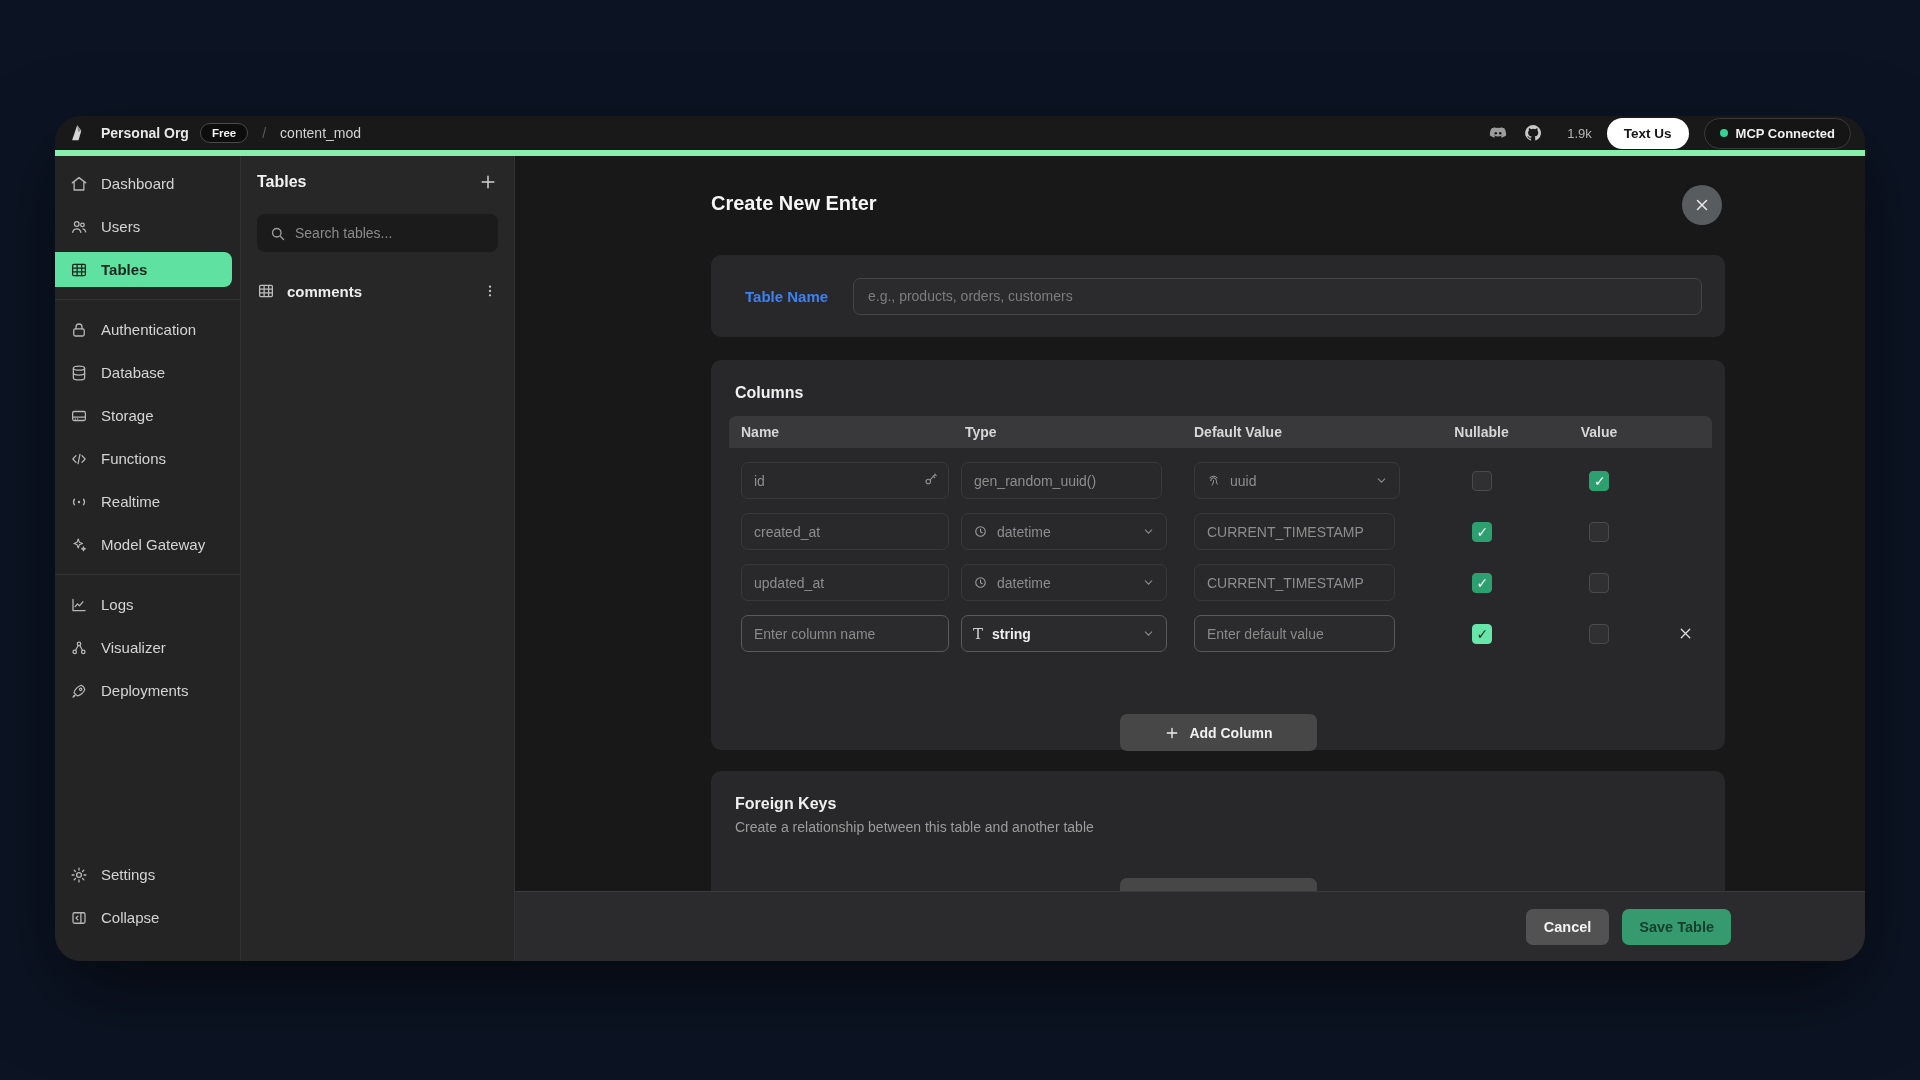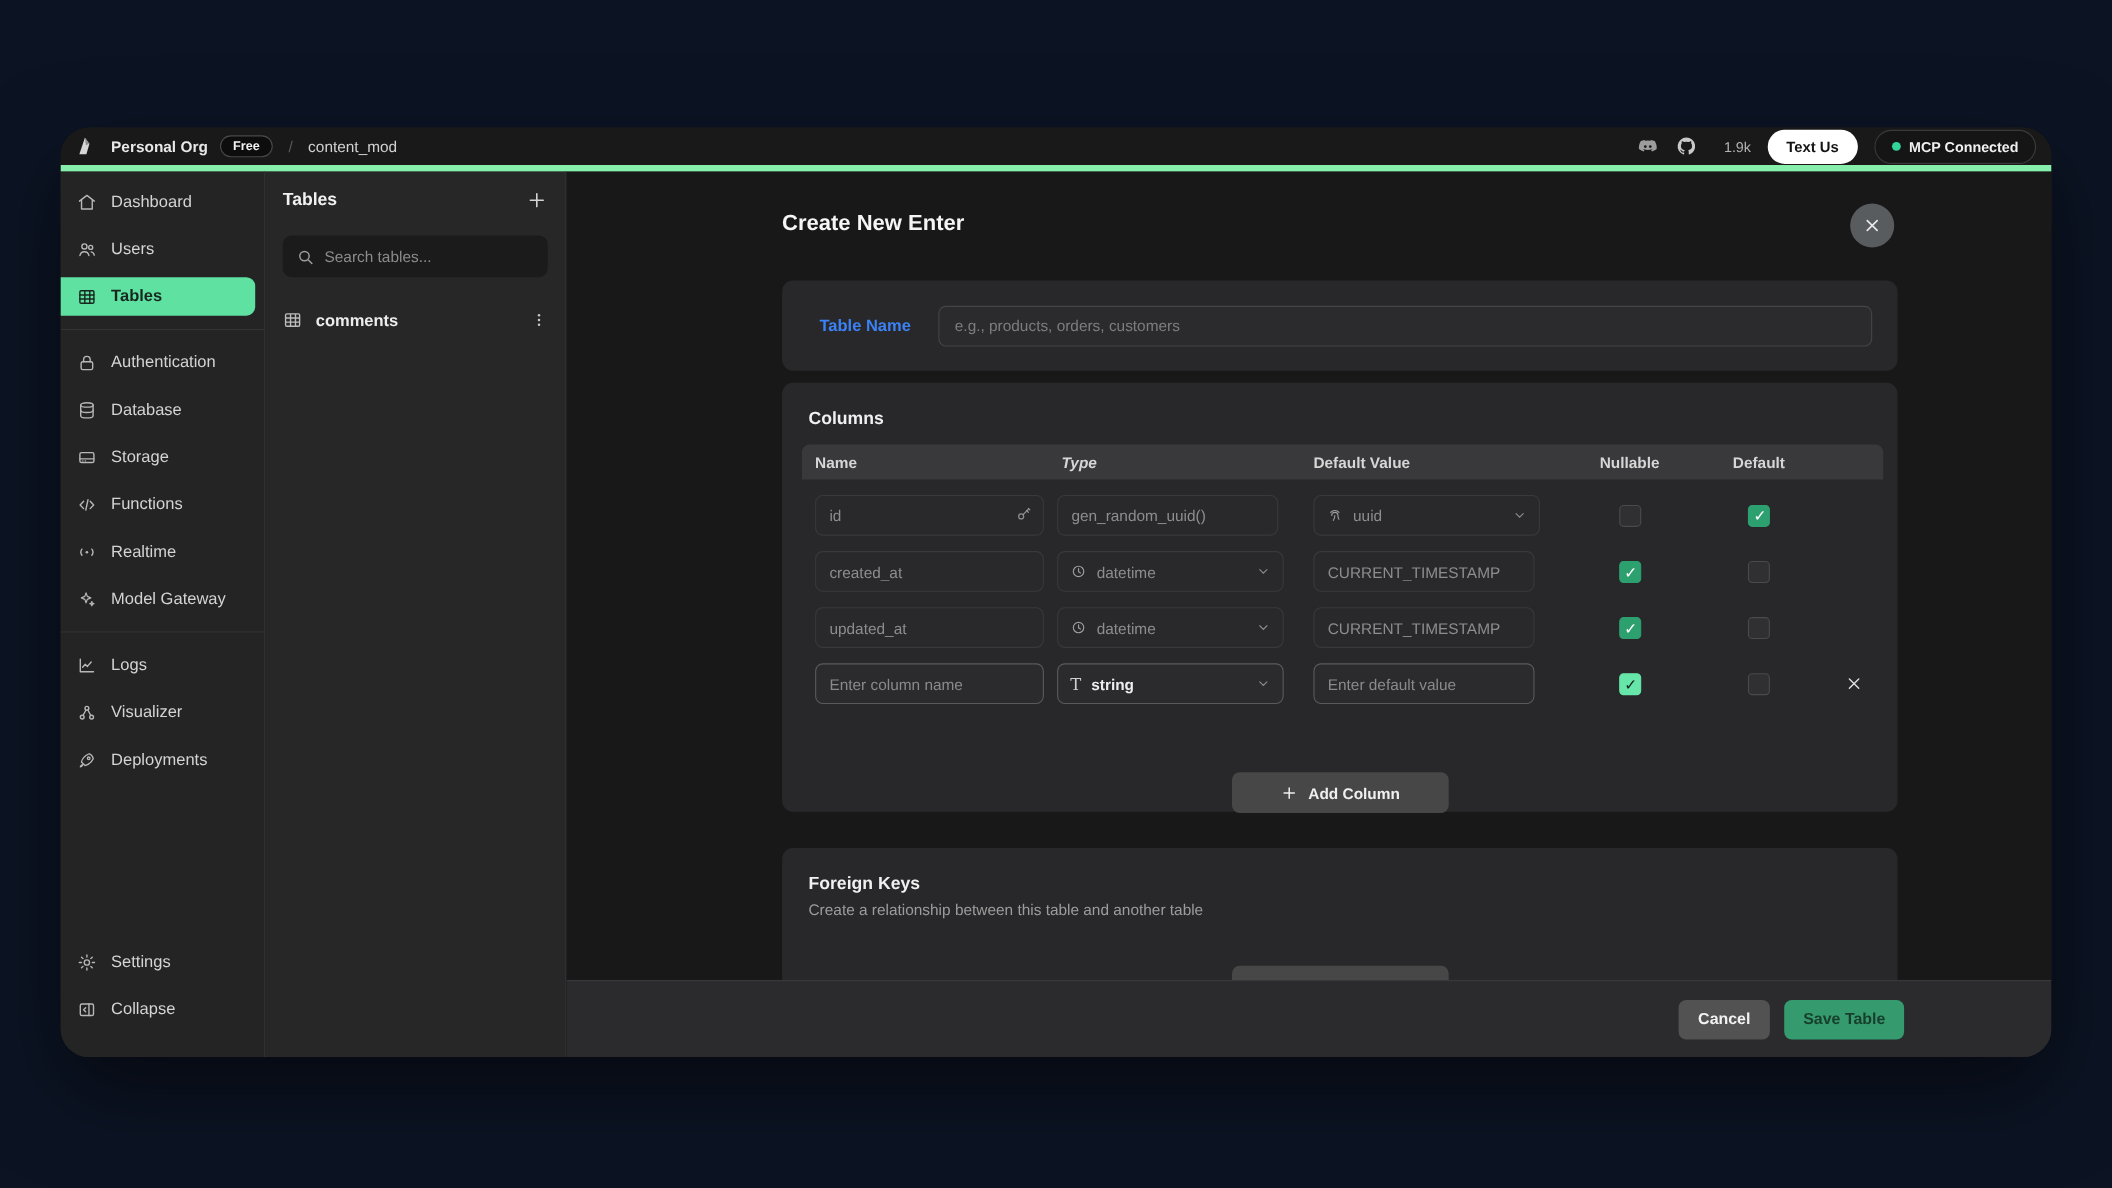--- a/index.html
+++ b/index.html
@@ -66,27 +66,27 @@
   .close-btn { position:absolute; left:1167px; top:29px; width:40px; height:40px; border-radius:50%;
                background:#595c5f; color:#e9e9e9; display:flex; align-items:center; justify-content:center;
                cursor:pointer; }
   .card { position:absolute; left:196px; width:1014px; background:#28282a; border-radius:10px; }
   .card1 { top:99px; height:82px; display:flex; align-items:center; padding:0 23px 0 34px; }
   .tn-label { width:108px; color:#3b82f6; font-size:15px; font-weight:600; }
   .tn-input { flex:1; height:37px; background:#2b2b2d; border:1px solid #454547; border-radius:7px;
               color:#e8e8e8; font-size:14px; padding:0 14px; outline:none; font-family:inherit; }
   .tn-input::placeholder { color:#7d7d7d; }
 
-  .card2 { top:192px; height:390px; }
+  .card2 { top:204px; height:390px; }
   .sec-heading { color:#f0f0f0; font-size:16px; font-weight:700; padding:24px 0 0 24px; }
   .cols-table { margin:14px 13px 0 18px; }
   .thead { display:grid; grid-template-columns:232px 233px 230px 115px 120px 1fr; align-items:center;
            height:32px; background:#39393b; border-radius:7px 7px 0 0; color:#d6d6d6; font-size:14px;
            font-weight:700; }
-  .th-name { padding-left:12px; } .th-type { padding-left:4px;font-style:italic; } .th-def { padding-left:0; }
+  .th-name { padding-left:12px; } .th-type { padding-left:4px; } .th-def { padding-left:0; }
   .th-c { text-align:center; }
   .trow { display:grid; grid-template-columns:232px 233px 230px 115px 120px 1fr; align-items:center;
           height:37px; margin-top:14px; }
   .trow:first-of-type { margin-top:11px; }
   .fcell { padding-left:12px; }
   .field-wrap { position:relative; width:208px; }
   .field { width:100%; height:37px; background:#2b2b2d; border:1px solid #3f3f42; border-radius:7px;
            color:#a9a9a9; font-size:14px; padding:0 12px; outline:none; font-family:inherit; }
   .field::placeholder { color:#8a8a8a; }
   .trow.locked .field, .trow.locked .select { background:#29292b; border-color:#39393b; color:#8d8d8d; }
@@ -367,21 +367,21 @@
       </div>
 
       <div class="card card2">
         <div class="sec-heading">Columns</div>
         <div class="cols-table">
           <div class="thead">
             <span class="th-name">Name</span>
             <span class="th-type">Type</span>
             <span class="th-def">Default Value</span>
             <span class="th-c">Nullable</span>
-            <span class="th-c">Default</span>
+            <span class="th-c">Value</span>
             <span></span>
           </div>
 
           <div class="trow locked">
             <div class="fcell">
                   <div class="field-wrap">
               <input class="field" value="id" style="">
               <span class="key-ico">
                       <svg width="16" height="16" viewBox="0 0 24 24" fill="none" stroke="currentColor" stroke-width="1.7" stroke-linecap="round">
                         <circle cx="8" cy="15.8" r="3.4"></circle>

